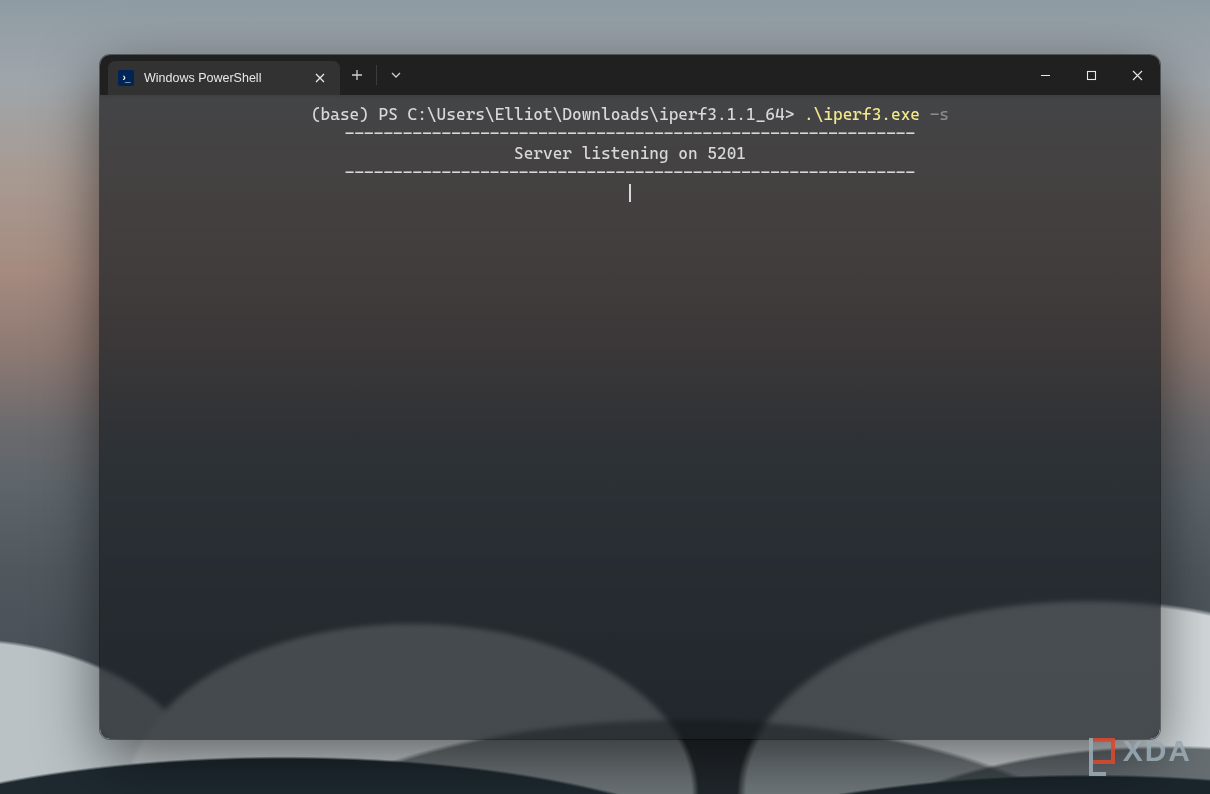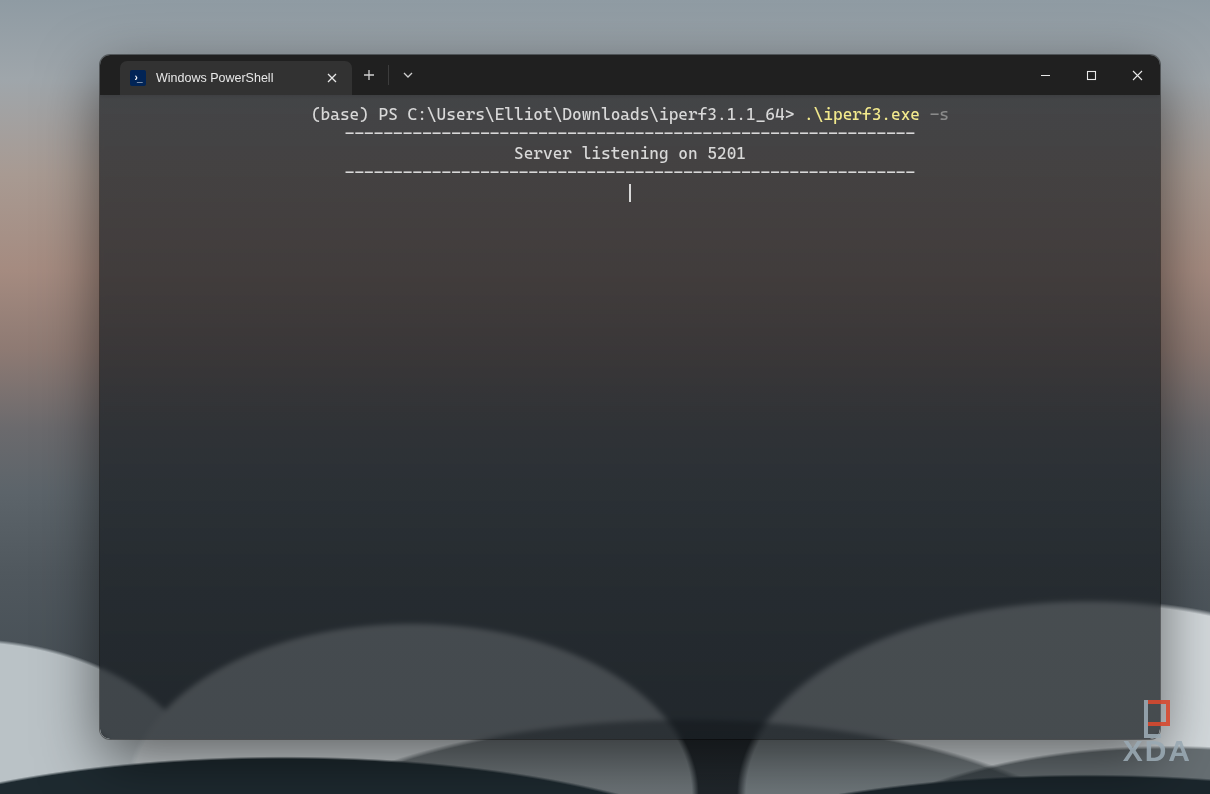--- a/index.html
+++ b/index.html
@@ -59,21 +59,21 @@
     box-shadow: 0 20px 60px rgba(0,0,0,.55), 0 0 0 1px rgba(0,0,0,.4);
     display: flex;
     flex-direction: column;
   }
 
   .titlebar {
     height: 40px;
     background: #202020;
     display: flex;
     align-items: stretch;
-    padding-left: 20px;
+    padding-left: 8px;
     user-select: none;
   }
   .tab {
     display: flex;
     align-items: center;
     gap: 10px;
     background: #323232;
     border-radius: 7px 7px 0 0;
     margin-top: 6px;
     padding: 0 10px 0 10px;
@@ -166,21 +166,20 @@
   .xda{
     position:absolute;
     right:18px; bottom:26px;
     display:flex; align-items:center; gap:8px;
     font-family: "Segoe UI", sans-serif;
     font-weight:700;
     font-size:30px;
     letter-spacing:2px;
     color:#9aa9b3;
     opacity:.9;
-    flex-direction:column;
   }
   .xda .sq{
     width:26px;height:26px;
     border:4px solid #d74a2f;
     border-left-color: transparent;
     border-top-color: #d74a2f;
     transform: rotate(0deg);
     position:relative;
   }
   .xda .sq::before{

